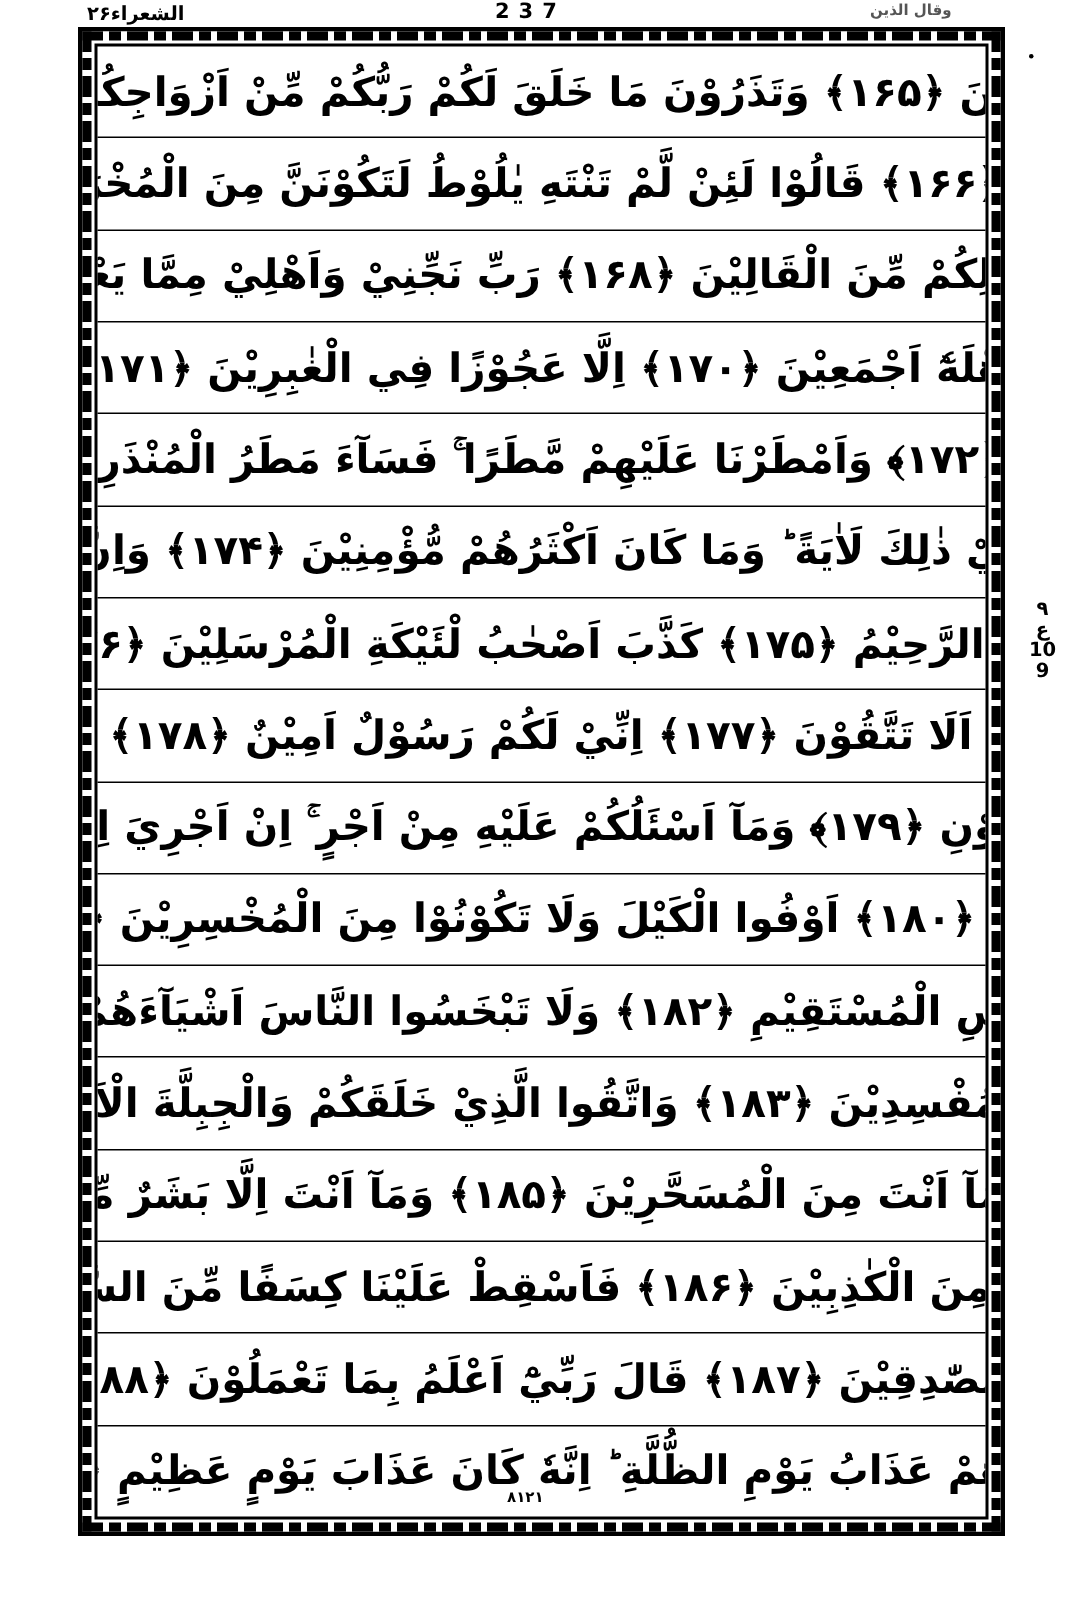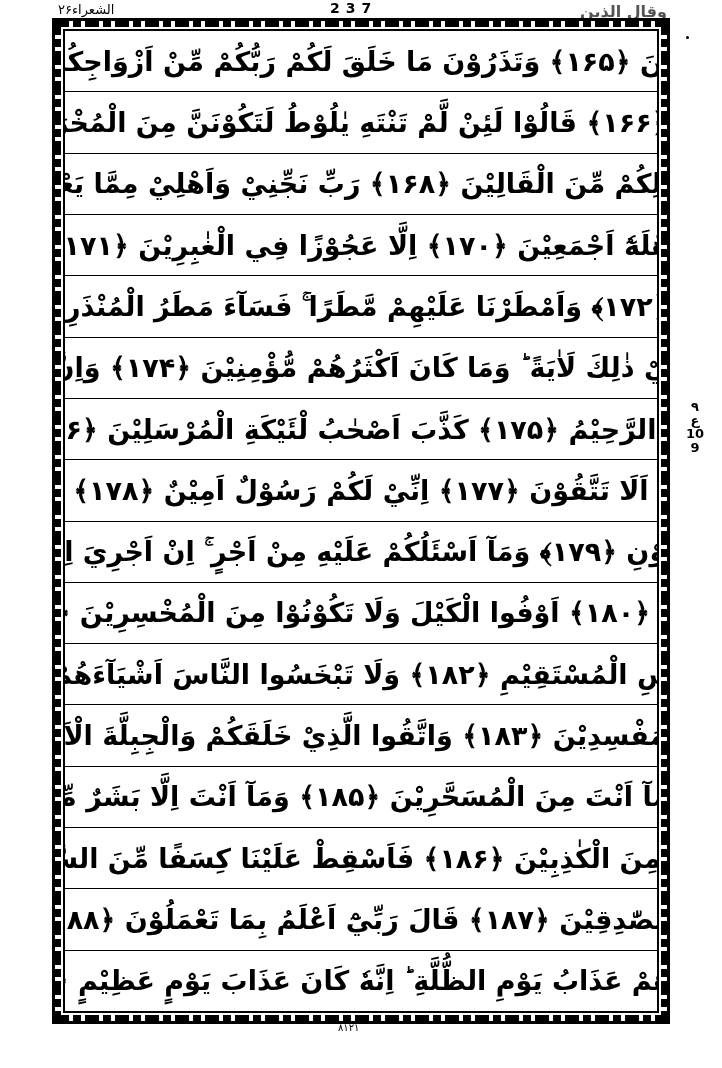--- a/index.html
+++ b/index.html
@@ -1,20 +1,20 @@
 <!DOCTYPE html>
 <html><head>
   <meta charset="utf-8">
   <style>
     html, body { margin: 0; padding: 0; background: #ffffff; }
     body { width: 722px; height: 1068px; position: relative; overflow: hidden;
            font-family: "DejaVu Sans", sans-serif; color: #000; }
-    .header-left { position: absolute; left: 58px; top: 2px; font-size: 13px; font-weight: normal; direction: rtl; }
+    .header-left { position: absolute; left: 58px; top: 2px; font-size: 13px; font-weight: bold; direction: rtl; }
     .header-center { position: absolute; left: 330px; top: 0px; font-size: 14px; font-weight: bold; letter-spacing: 6px; }
-    .header-right { position: absolute; left: 580px; top: 2px; font-size: 16px; font-weight: bold; color: #555; }
+    .header-right { position: absolute; left: 580px; top: 2px; font-size: 10px; font-weight: bold; color: #555; }
     .frame { position: absolute; left: 52px; top: 18px; width: 618px; height: 1006px;
              border: 3px solid #000; box-sizing: border-box; background: #fff; }
     .frame-inner { position: absolute; left: 8px; top: 8px; right: 8px; bottom: 8px;
                    border: 2px solid #000; }
     .ornament { position: absolute; background:
       repeating-linear-gradient(90deg, #000 0 14px, #fff 14px 18px, #000 18px 26px, #fff 26px 30px); }
     .orn-top { left: 0; right: 0; top: 0; height: 6px; }
     .orn-bottom { left: 0; right: 0; bottom: 0; height: 6px; }
     .orn-left { left: 0; top: 0; bottom: 0; width: 6px;
       background: repeating-linear-gradient(180deg, #000 0 14px, #fff 14px 18px, #000 18px 26px, #fff 26px 30px); }
@@ -22,21 +22,21 @@
       background: repeating-linear-gradient(180deg, #000 0 14px, #fff 14px 18px, #000 18px 26px, #fff 26px 30px); }
     .lines { position: absolute; left: 0; top: 0; right: 0; bottom: 0; display: flex; flex-direction: column; }
     .line { flex: 1; border-bottom: 1px solid #000; display: flex; align-items: center;
             justify-content: center; direction: rtl; font-family: "DejaVu Sans", sans-serif;
             font-size: 27px; font-weight: bold; white-space: nowrap; overflow: hidden;
             padding: 0 6px; line-height: 1; }
     .line:last-child { border-bottom: none; }
     .margin-note { position: absolute; left: 680px; top: 400px; width: 30px; text-align: center;
                    font-size: 13px; font-weight: bold; line-height: 1.05; direction: rtl; }
     .dot { position: absolute; left: 686px; top: 36px; width: 3px; height: 3px; background: #000; border-radius: 50%; }
-    .footer-center { position: absolute; left: 338px; top: 1022px; font-size: 10px; font-weight: normal; }
+    .footer-center { position: absolute; left: 338px; top: 993px; font-size: 10px; font-weight: bold; }
   </style>
 </head>
 <body>
 
 <div class="header-left">الشعراء۲۶</div>
 <div class="header-center">237</div>
 <div class="header-right">وقال الذين</div>
 <div class="dot"></div>
 
 <div class="frame">

